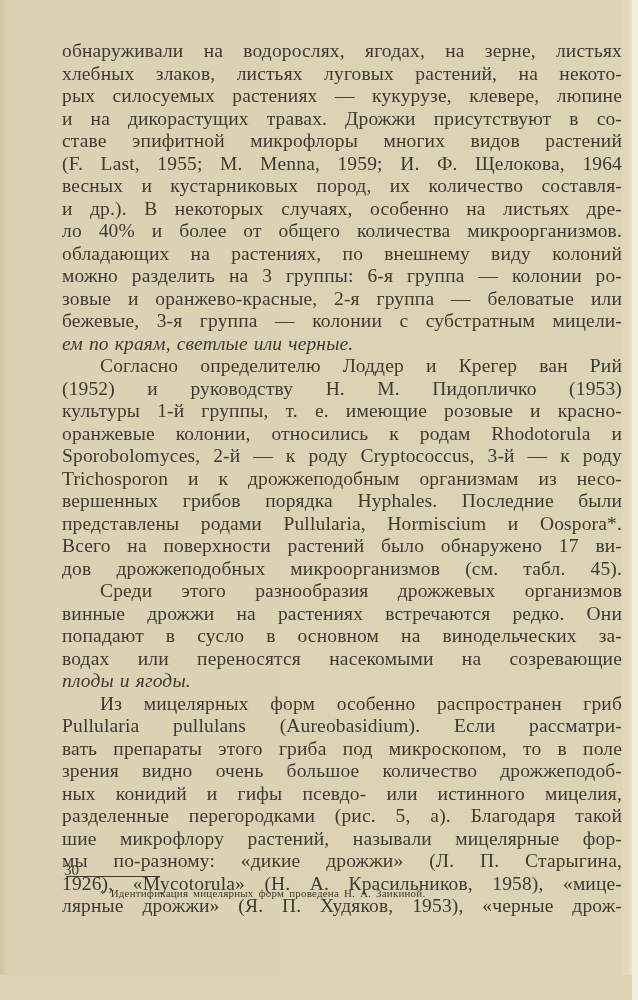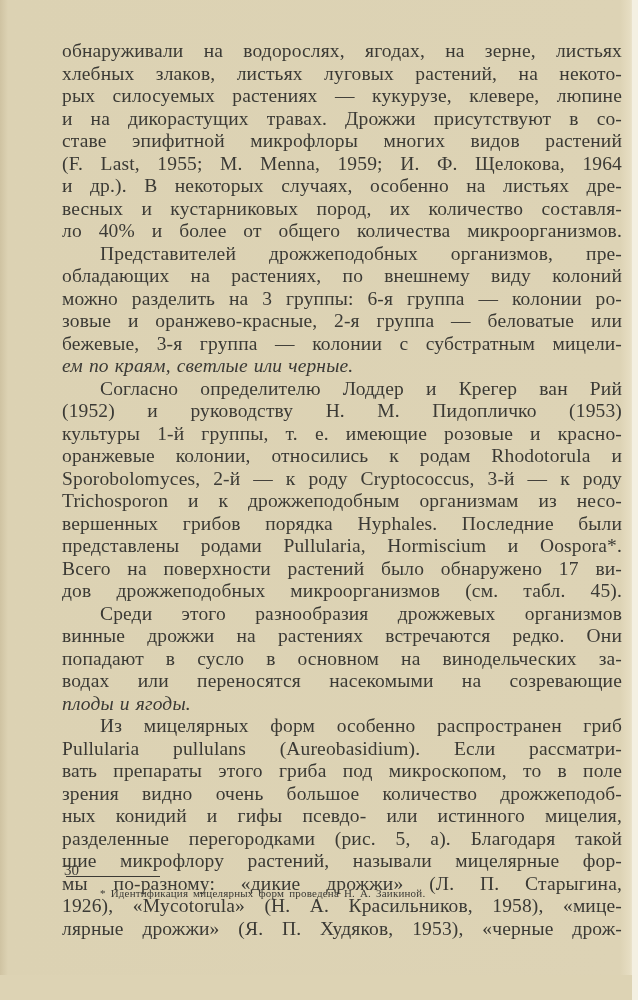--- a/index.html
+++ b/index.html
@@ -84,24 +84,23 @@
 <div class="page">
   <div class="edge-right"></div>
 
   <div class="text-block" id="text-block">
       <div class="line">обнаруживали на водорослях, ягодах, на зерне, листьях</div>
       <div class="line">хлебных злаков, листьях луговых растений, на некото-</div>
       <div class="line">рых силосуемых растениях — кукурузе, клевере, люпине</div>
       <div class="line">и на дикорастущих травах. Дрожжи присутствуют в со-</div>
       <div class="line">ставе эпифитной микрофлоры многих видов растений</div>
       <div class="line">(F. Last, 1955; M. Menna, 1959; И. Ф. Щелокова, 1964</div>
+      <div class="line">весных и кустарниковых пород, их количество составля-</div>
       <div class="line">и др.). В некоторых случаях, особенно на листьях дре-</div>
-      <div class="line">весных и кустарниковых пород, их количество составля-</div>
       <div class="line">ло 40% и более от общего количества микроорганизмов.</div>
-      <div class="line indent">Представителей дрожжеподобных организмов, пре-</div>
       <div class="line">обладающих на растениях, по внешнему виду колоний</div>
       <div class="line">можно разделить на 3 группы: 6-я группа — колонии ро-</div>
       <div class="line">зовые и оранжево-красные, 2-я группа — беловатые или</div>
       <div class="line">бежевые, 3-я группа — колонии с субстратным мицели-</div>
       <div class="line last">ем по краям, светлые или черные.</div>
       <div class="line indent">Согласно определителю Лоддер и Крегер ван Рий</div>
       <div class="line">(1952) и руководству Н. М. Пидопличко (1953)</div>
       <div class="line">культуры 1-й группы, т. е. имеющие розовые и красно-</div>
       <div class="line">оранжевые колонии, относились к родам Rhodotorula и</div>
       <div class="line">Sporobolomyces, 2-й — к роду Cryptococcus, 3-й — к роду</div>

